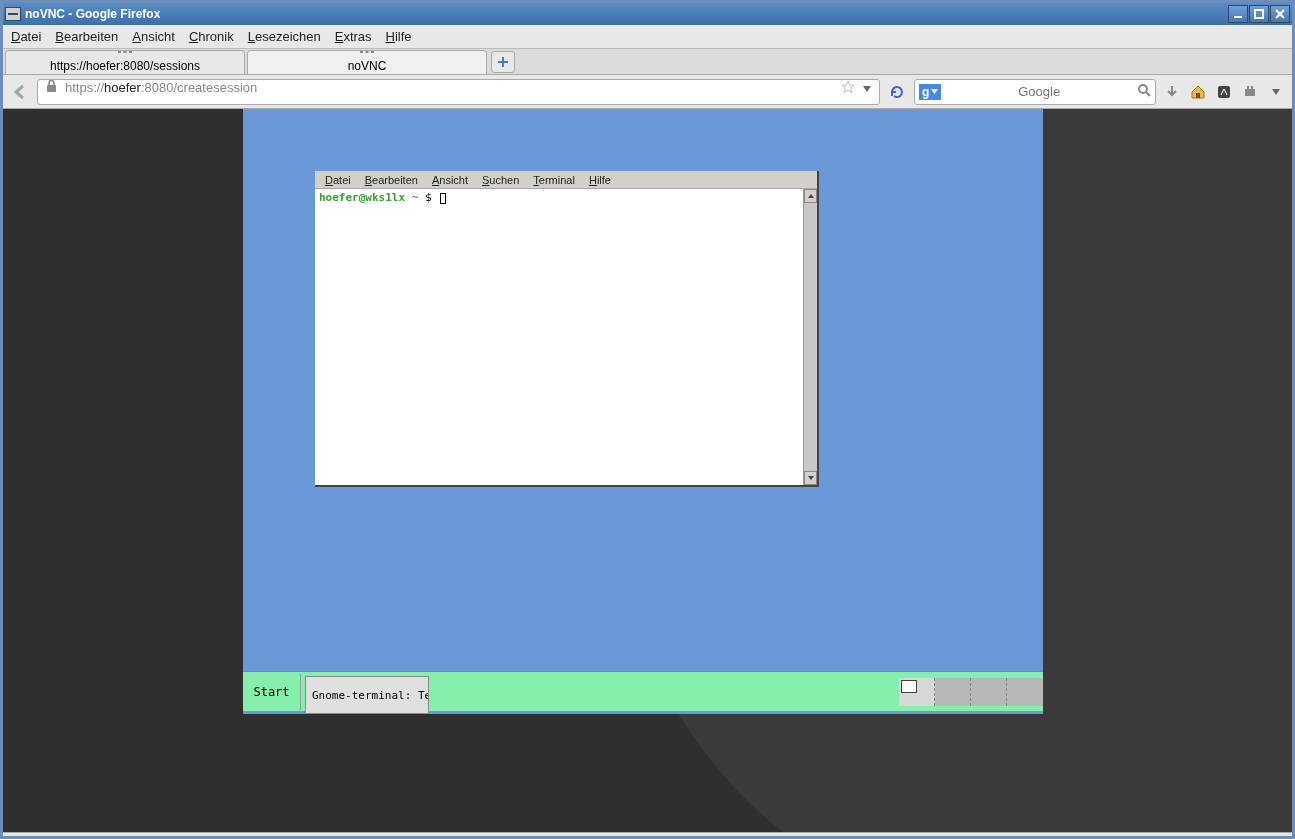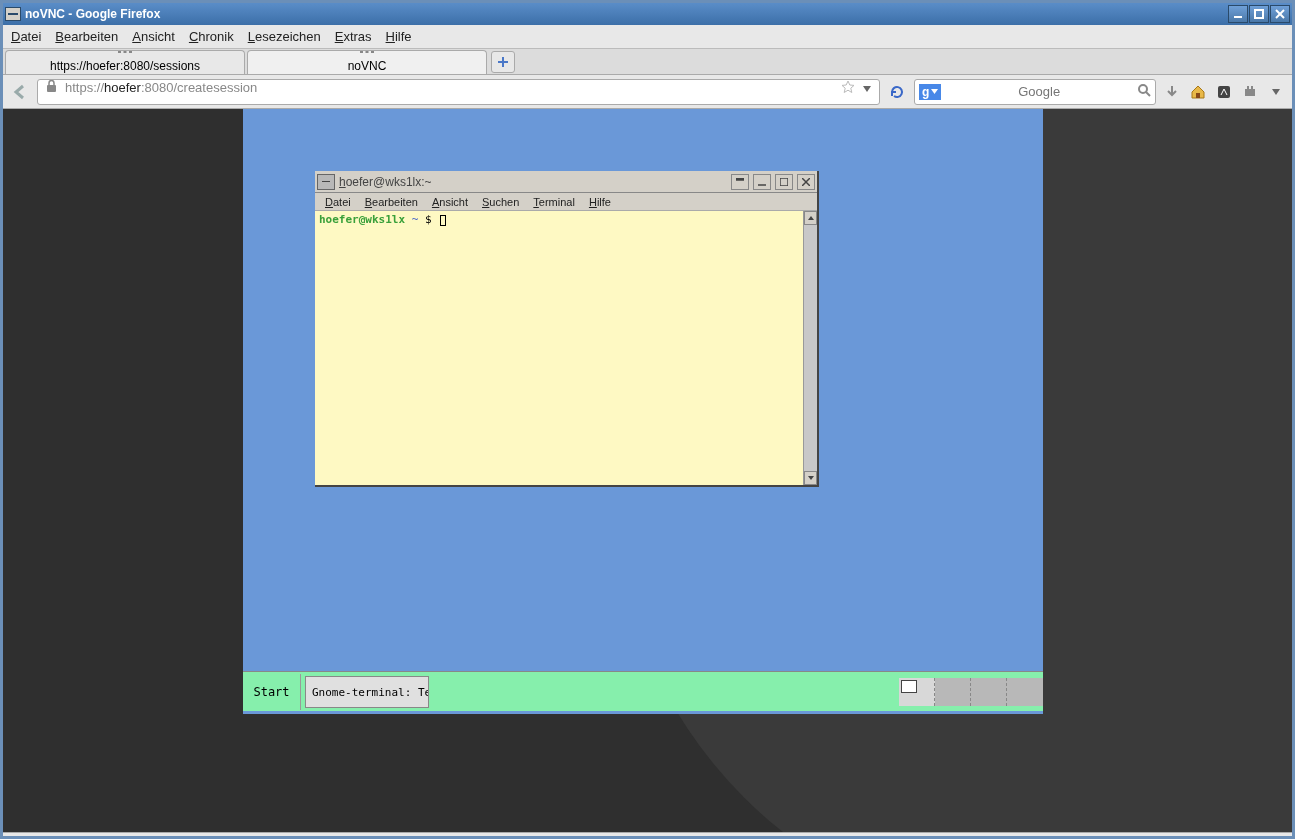--- a/index.html
+++ b/index.html
@@ -308,21 +308,21 @@
   background: #d4d0c8;
   display: flex;
   align-items: center;
   padding: 0 10px;
   gap: 14px;
   border-bottom: 1px solid #aaa;
 }
 .term-menubar span { font-size: 11px; color: #222; cursor: pointer; }
 .term-body {
   flex: 1;
-  background: #fef9c3;
+  background: #ffffff;
   position: relative;
   display:flex;
 }
 .term-content{
   flex:1;
   font-family: monospace;
   font-size: 11px;
   padding: 2px 4px;
 }
 .term-scrollbar{
@@ -371,21 +371,21 @@
   height: 36px;
   display: flex;
   align-items: center;
   justify-content: center;
   font-family: monospace;
   font-size: 12px;
   cursor: pointer;
   border-right:1px solid #999;
 }
 .task-item {
-  height: 32px;
+  height: 38px;
   width: 124px;
   margin-left: 4px;
   border: 1px solid #888;
   background: #e0e0e0;
   font-size: 11px;
   font-family: monospace;
   display: flex;
   align-items: center;
   padding: 0 6px;
   cursor: pointer;
@@ -568,45 +568,20 @@
             <path d="M0 0 L8 0 L4 6 Z" fill="#666"></path>
           </svg>
         </div>
     </div>
   </div>
 
 
   <div class="content-area">
     <div class="desktop">
       <div class="terminal-window">
-        <div class="term-titlebar">
-          <span class="term-icon"></span>
-          <span class="term-title"><u>h</u>oefer@wks1lx:~</span>
-          <span class="term-tbtn">
-              <svg viewBox="0 0 8 8">
-                <rect x="0" y="0" width="8" height="2" fill="#444"></rect>
-              </svg>
-            </span>
-          <span class="term-tbtn">
-              <svg viewBox="0 0 8 8">
-                <line x1="0" y1="7" x2="8" y2="7"></line>
-              </svg>
-            </span>
-          <span class="term-tbtn">
-              <svg viewBox="0 0 8 8">
-                <rect x="0" y="0" width="8" height="8"></rect>
-              </svg>
-            </span>
-          <span class="term-tbtn">
-              <svg viewBox="0 0 8 8">
-                <line x1="0" y1="0" x2="8" y2="8"></line>
-                <line x1="8" y1="0" x2="0" y2="8"></line>
-              </svg>
-            </span>
-        </div>
         <div class="term-menubar">
           <span><u>D</u>atei</span>
           <span><u>B</u>earbeiten</span>
           <span><u>A</u>nsicht</span>
           <span><u>S</u>uchen</span>
           <span><u>T</u>erminal</span>
           <span><u>H</u>ilfe</span>
         </div>
         <div class="term-body">
           <div class="term-content">

